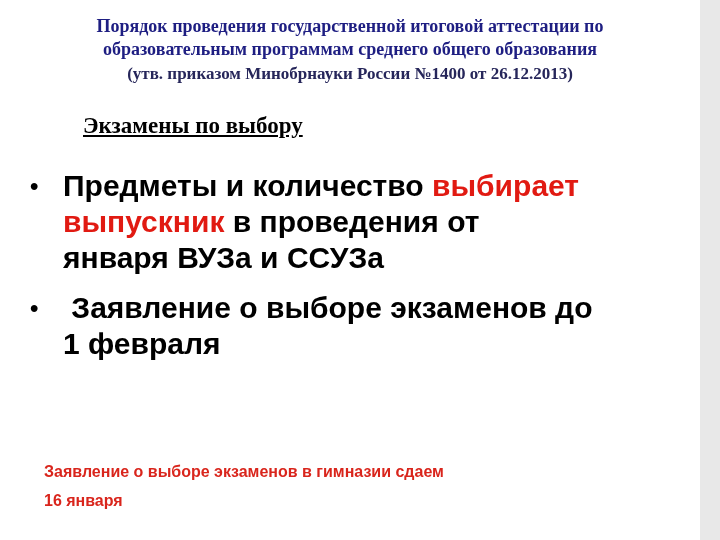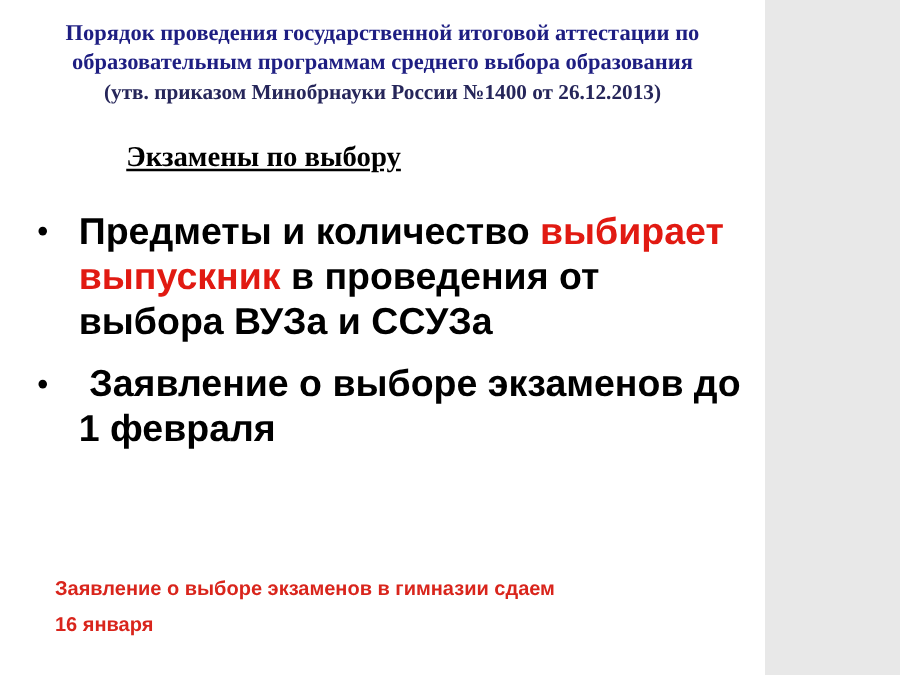--- a/index.html
+++ b/index.html
@@ -12,21 +12,21 @@
   }
   * { box-sizing: border-box; }
   html, body { margin: 0; padding: 0; }
   body {
     width: 720px; height: 540px;
     background: #e8e8e8;
     font-family: "Liberation Sans", sans-serif;
   }
   .slide {
     position: relative;
-    width: 612px; height: 540px;
+    width: 700px; height: 540px;
     background: var(--bg);
     overflow: hidden;
   }
   .title {
     position: absolute;
     left: 40px; right: 40px; top: 15px;
     text-align: center;
     font-family: "Liberation Serif", serif;
   }
   .title-main {
@@ -37,21 +37,21 @@
   }
   .title-note {
     font-weight: bold;
     font-size: 17px;
     line-height: 23px;
     color: var(--navy-note);
     margin-top: 1px;
   }
   .heading {
     position: absolute;
-    left: 101px; top: 113px;
+    left: 83px; top: 113px;
     margin: 0;
     font-family: "Liberation Serif", serif;
     font-size: 23px;
     line-height: 26px;
     font-weight: bold;
     color: var(--black);
     text-decoration: underline;
   }
   .bullets {
     position: absolute;
@@ -82,30 +82,30 @@
     line-height: 29px;
     color: var(--footer-red);
   }
 </style>
 </head>
 <body>
 
 <div class="slide">
 
   <header class="title">
-    <div class="title-main"><span>Порядок проведения государственной итоговой аттестации по</span><br><span>образовательным программам среднего выбора образования</span></div>
+    <div class="title-main"><span>Порядок проведения государственной итоговой аттестации по</span><br><span>образовательным программам среднего общего образования</span></div>
     <div class="title-note">(утв. приказом Минобрнауки России №1400 от 26.12.2013)</div>
   </header>
 
   <h2 class="heading">Экзамены по выбору</h2>
 
   <div class="bullets">
     <div class="bullet">
       <span class="marker">•</span>
-      <div class="bullet-text"><span class="seg-black">Предметы и количество </span><span class="seg-red">выбирает</span><br><span class="seg-red">выпускник</span><span class="seg-black"> в проведения от</span><br><span class="seg-black">выбора ВУЗа и ССУЗа</span></div>
+      <div class="bullet-text"><span class="seg-black">Предметы и количество </span><span class="seg-red">выбирает</span><br><span class="seg-red">выпускник</span><span class="seg-black"> в проведения от</span><br><span class="seg-black">января ВУЗа и ССУЗа</span></div>
     </div>
     <div class="bullet">
       <span class="marker">•</span>
       <div class="bullet-text"><span class="seg-black">&nbsp;Заявление о выборе экзаменов до</span><br><span class="seg-black">1 февраля</span></div>
     </div>
   </div>
 
   <div class="footer-note"><span>Заявление о выборе экзаменов в гимназии сдаем</span><br><span>16 января</span></div>
 
 </div>

